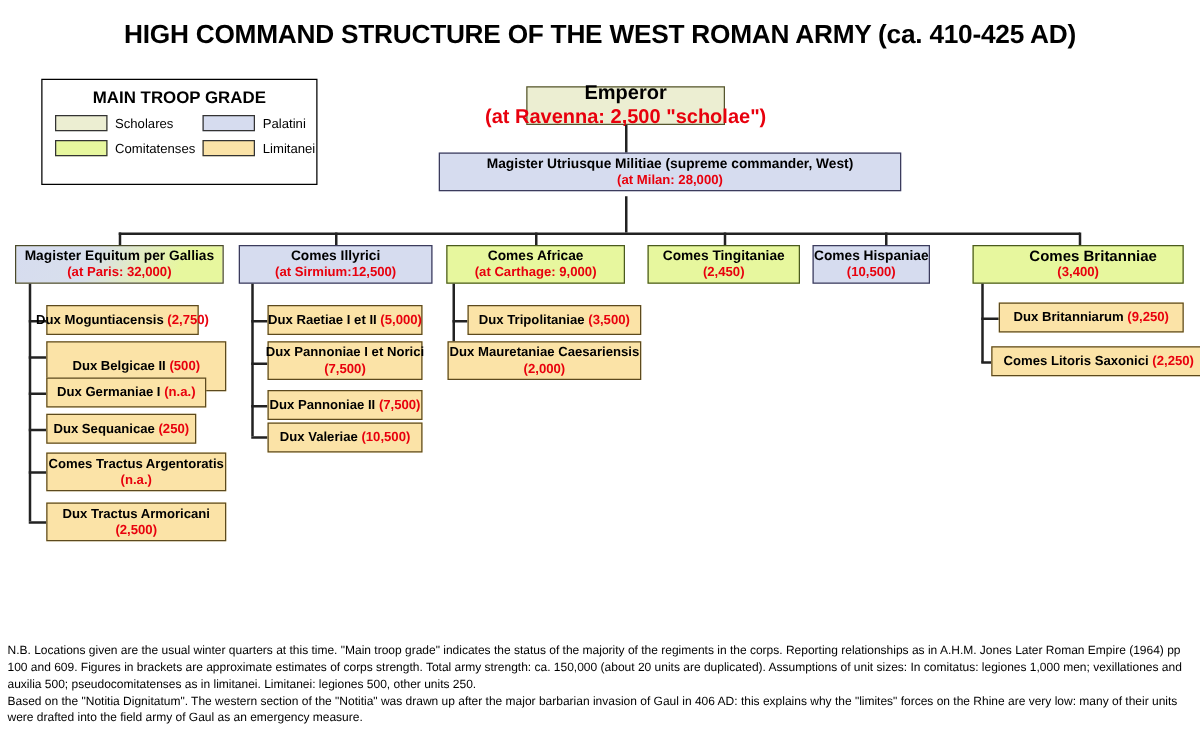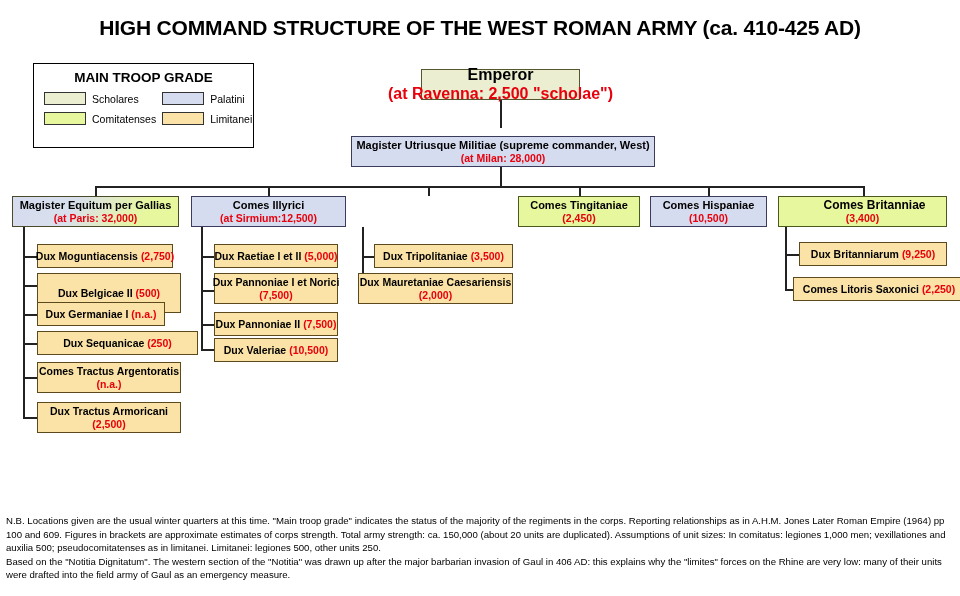--- a/index.html
+++ b/index.html
@@ -120,78 +120,82 @@
   <div class="ln lnv" style="left:428px;top:186px;height:10px;"></div>
   <div class="ln lnv" style="left:579px;top:186px;height:10px;"></div>
   <div class="ln lnv" style="left:708px;top:186px;height:10px;"></div>
   <div class="ln lnv" style="left:863px;top:186px;height:10px;"></div>
 
   <div class="node g-scholares" style="left:421px;top:69px;width:159px;height:31px;">
     <div class="row nm">Emperor</div>
     <div class="row qt">(at Ravenna: 2,500 "scholae")</div>
   </div>
 
-  <div class="node g-palatini" style="left:351px;top:136px;width:304px;height:31px;">
+  <div class="node g-palatini" style="left:351px;top:122px;width:370px;height:31px;">
     <div class="row nm" style="font-size:11px;">Magister Utriusque Militiae (supreme commander, West)</div>
     <div class="row qt" style="font-size:10.5px;">(at Milan: 28,000)</div>
   </div>
 
   <div class="node g-mixed" style="left:12px;top:196px;width:167px;height:31px;">
     <div class="row nm" style="font-size:11px;">Magister Equitum per Gallias</div>
     <div class="row qt" style="font-size:10.5px;">(at Paris: 32,000)</div>
   </div>
 
   <div class="node g-palatini" style="left:191px;top:196px;width:155px;height:31px;">
     <div class="row nm" style="font-size:11px;">Comes Illyrici</div>
     <div class="row qt" style="font-size:10.5px;">(at Sirmium:12,500)</div>
   </div>
 
+  <div class="node g-comitatenses" style="left:357px;top:196px;width:143px;height:31px;">
+    <div class="row nm" style="font-size:11px;">Comes Africae</div>
+    <div class="row qt" style="font-size:10.5px;">(at Carthage: 9,000)</div>
+  </div>
 
   <div class="node g-comitatenses" style="left:518px;top:196px;width:122px;height:31px;">
     <div class="row nm" style="font-size:11px;">Comes Tingitaniae</div>
     <div class="row qt" style="font-size:10.5px;">(2,450)</div>
   </div>
 
-  <div class="node g-palatini" style="left:650px;top:196px;width:117px;height:31px;">
+  <div class="node g-palatini" style="left:650px;top:196px;width:94px;height:31px;">
     <div class="row nm" style="font-size:11px;">Comes Hispaniae</div>
     <div class="row qt" style="font-size:10.5px;">(10,500)</div>
   </div>
 
   <div class="node g-comitatenses" style="left:778px;top:196px;width:169px;height:31px;">
     <div class="row nm" style="font-size:12px;padding-left:24px;">Comes Britanniae</div>
     <div class="row qt" style="font-size:10.5px;">(3,400)</div>
   </div>
 
   <div class="ln lnv" style="left:23px;top:227px;height:190px;"></div>
   <div class="ln lnh" style="left:23px;top:256px;width:14px;"></div>
   <div class="ln lnh" style="left:23px;top:285px;width:14px;"></div>
   <div class="ln lnh" style="left:23px;top:314px;width:14px;"></div>
   <div class="ln lnh" style="left:23px;top:343px;width:14px;"></div>
   <div class="ln lnh" style="left:23px;top:377px;width:14px;"></div>
   <div class="ln lnh" style="left:23px;top:417px;width:14px;"></div>
 
-  <div class="node g-limitanei inline" style="left:37px;top:244px;width:136px;height:24px;">
+  <div class="node g-limitanei inline" style="left:37px;top:244px;width:122px;height:24px;">
     <div class="row" style="font-size:10.5px;">
       <span class="nm">Dux Moguntiacensis</span>
       <span class="qt">(2,750)</span>
     </div>
   </div>
   <div class="node g-limitanei inline" style="left:37px;top:273px;width:144px;height:40px;">
     <div class="row" style="font-size:10.5px;">
       <span class="nm">Dux Belgicae II</span>
       <span class="qt">(500)</span>
     </div>
   </div>
   <div class="node g-limitanei inline" style="left:37px;top:302px;width:128px;height:24px;">
     <div class="row" style="font-size:10.5px;">
       <span class="nm">Dux Germaniae I</span>
       <span class="qt">(n.a.)</span>
     </div>
   </div>
-  <div class="node g-limitanei inline" style="left:37px;top:331px;width:161px;height:24px;">
+  <div class="node g-limitanei inline" style="left:37px;top:331px;width:120px;height:24px;">
     <div class="row" style="font-size:10.5px;">
       <span class="nm">Dux Sequanicae</span>
       <span class="qt">(250)</span>
     </div>
   </div>
   <div class="node g-limitanei" style="left:37px;top:362px;width:144px;height:31px;">
     <div class="row nm" style="font-size:10.5px;">Comes Tractus Argentoratis</div>
     <div class="row qt" style="font-size:10.5px;">(n.a.)</div>
   </div>
   <div class="node g-limitanei" style="left:37px;top:402px;width:144px;height:31px;">

